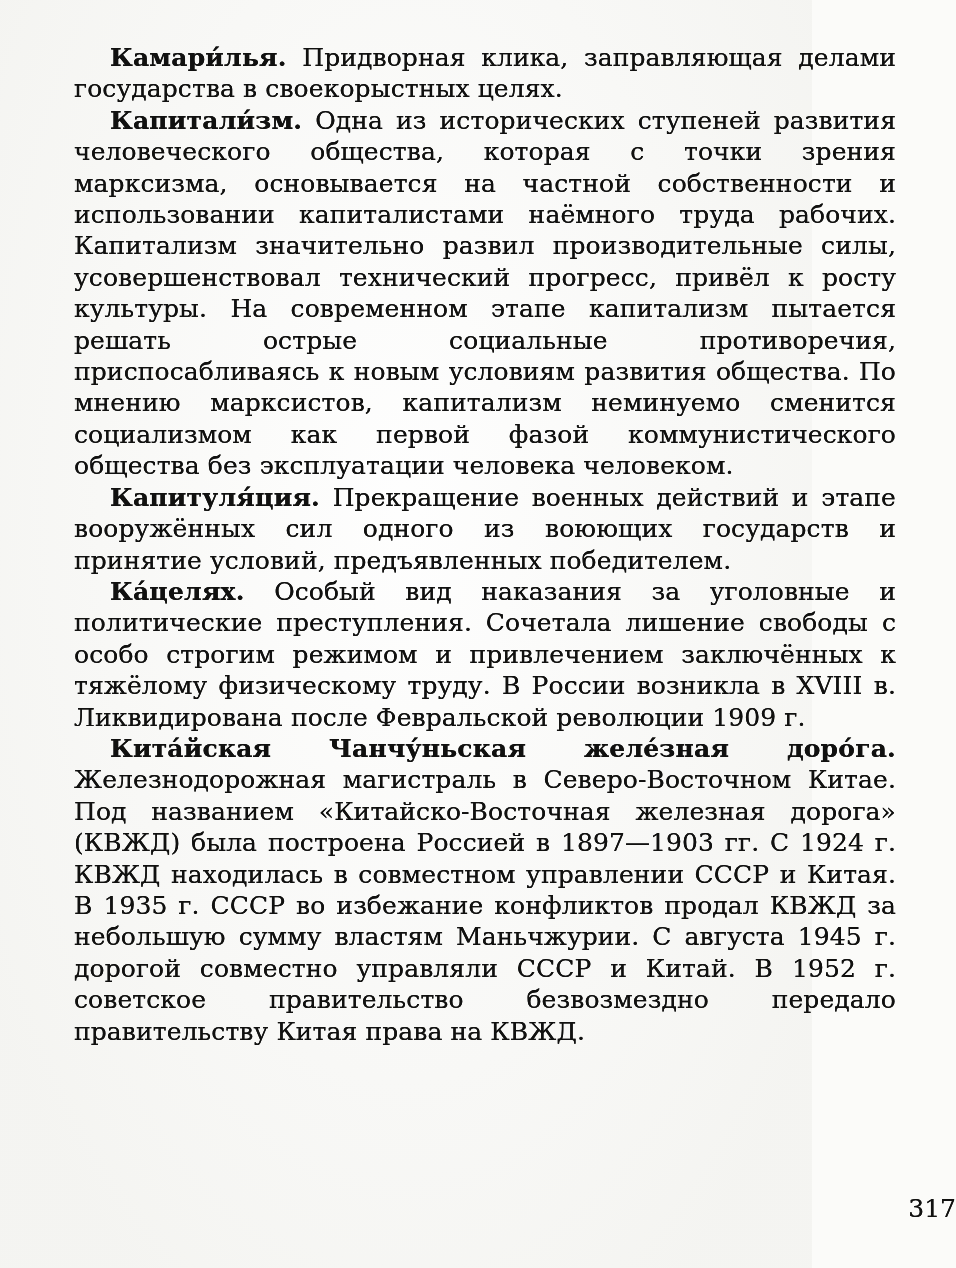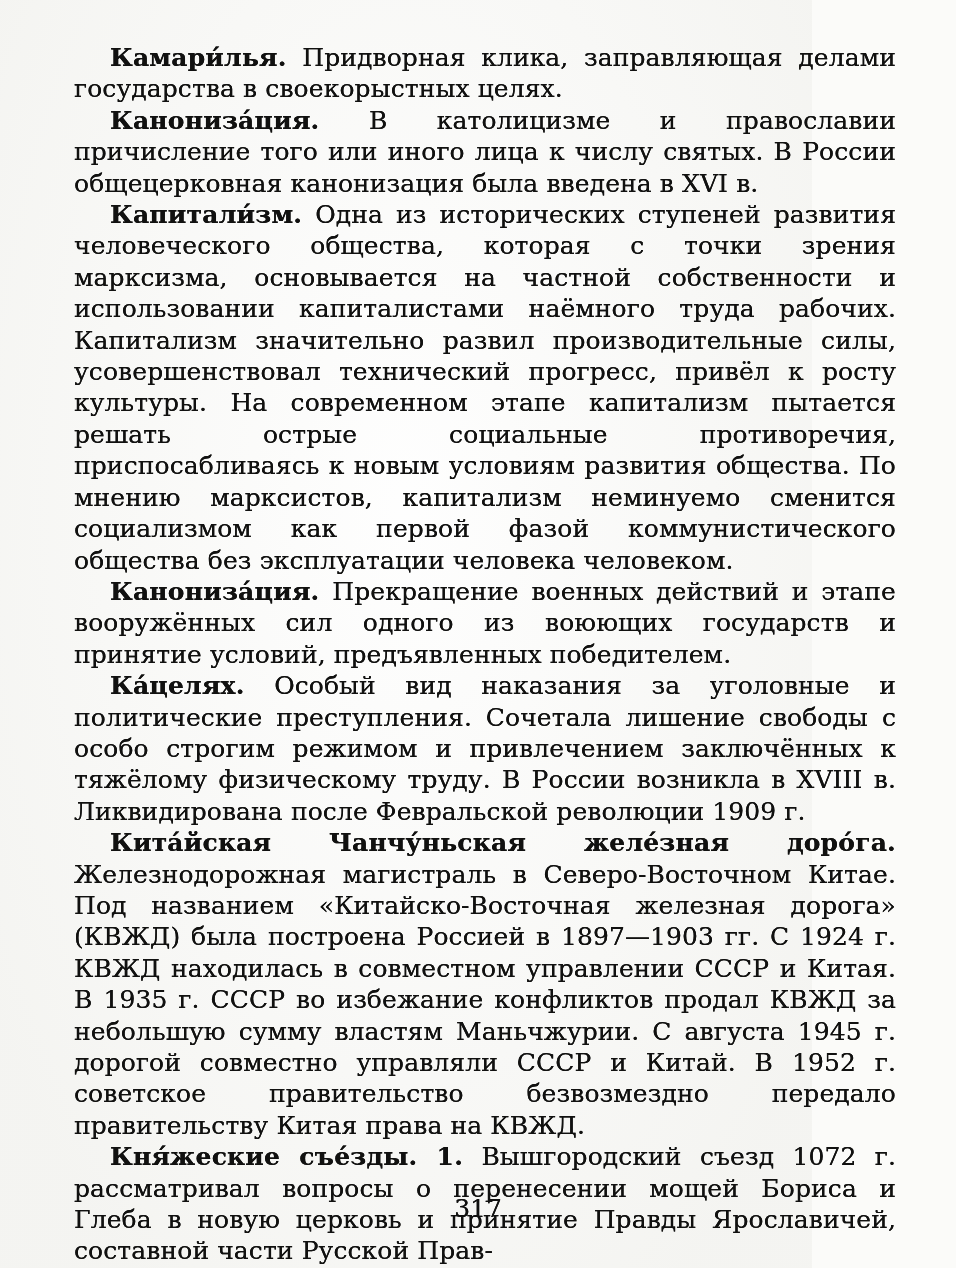--- a/index.html
+++ b/index.html
@@ -43,43 +43,41 @@
   }
   .term {
     font-weight: bold;
     letter-spacing: 0.2px;
   }
   .page-number {
     position: absolute;
     left: 0;
     top: 1194px;
     width: 956px;
-    text-align: center;
+    text-align: right;
     font-size: 25px;
     text-shadow: 0 0 0.45px currentColor;
   }
 </style>
 </head>
 <body>
 
 <main class="sheet">
 
   <section class="text-block">
 
     <p class="entry"><span class="term">Камари́лья.</span> <span class="def">Придворная клика, заправляющая делами государства в своекорыстных целях.</span></p>
 
-    <p class="entry"><span class="term">Канониза́ция.</span> <span class="def">В католицизме и православии причисление того или иного лица к числу святых. В России общецерковная канонизация была введена в XVI в.</span></p>
 
     <p class="entry"><span class="term">Капитали́зм.</span> <span class="def">Одна из исторических ступеней развития человеческого общества, которая с точки зрения марксизма, основывается на частной собственности и использовании капиталистами наёмного труда рабочих. Капитализм значительно развил производительные силы, усовершенствовал технический прогресс, привёл к росту культуры. На современном этапе капитализм пытается решать острые социальные противоречия, приспосабливаясь к новым условиям развития общества. По мнению марксистов, капитализм неминуемо сменится социализмом как первой фазой коммунистического общества без эксплуатации человека человеком.</span></p>
 
-    <p class="entry"><span class="term">Канониза́ция.</span> <span class="def">Прекращение военных действий и этапе вооружённых сил одного из воюющих государств и принятие условий, предъявленных победителем.</span></p>
+    <p class="entry"><span class="term">Капитуля́ция.</span> <span class="def">Прекращение военных действий и этапе вооружённых сил одного из воюющих государств и принятие условий, предъявленных победителем.</span></p>
 
     <p class="entry"><span class="term">Ка́целях.</span> <span class="def">Особый вид наказания за уголовные и политические преступления. Сочетала лишение свободы с особо строгим режимом и привлечением заключённых к тяжёлому физическому труду. В России возникла в XVIII в. Ликвидирована после Февральской революции 1909 г.</span></p>
 
     <p class="entry"><span class="term">Кита́йская Чанчу́ньская желе́зная доро́га.</span> <span class="def">Железнодорожная магистраль в Северо-Восточном Китае. Под названием «Китайско-Восточная железная дорога» (КВЖД) была построена Россией в 1897—1903 гг. С 1924 г. КВЖД находилась в совместном управлении СССР и Китая. В 1935 г. СССР во избежание конфликтов продал КВЖД за небольшую сумму властям Маньчжурии. С августа 1945 г. дорогой совместно управляли СССР и Китай. В 1952 г. советское правительство безвозмездно передало правительству Китая права на КВЖД.</span></p>
 
-    <p class="entry"><span class="term">Кня́жеские съе́зды. 1.</span> <span class="def">Вышгородский съезд 1072 г. рассматривал вопросы о перенесении мощей Бориса и Глеба в новую церковь и принятие Правды Ярославичей, составной части Русской Прав-</span></p>
 
   </section>
 
   <footer class="page-number">317</footer>
 
 </main>
 
 </body></html>

